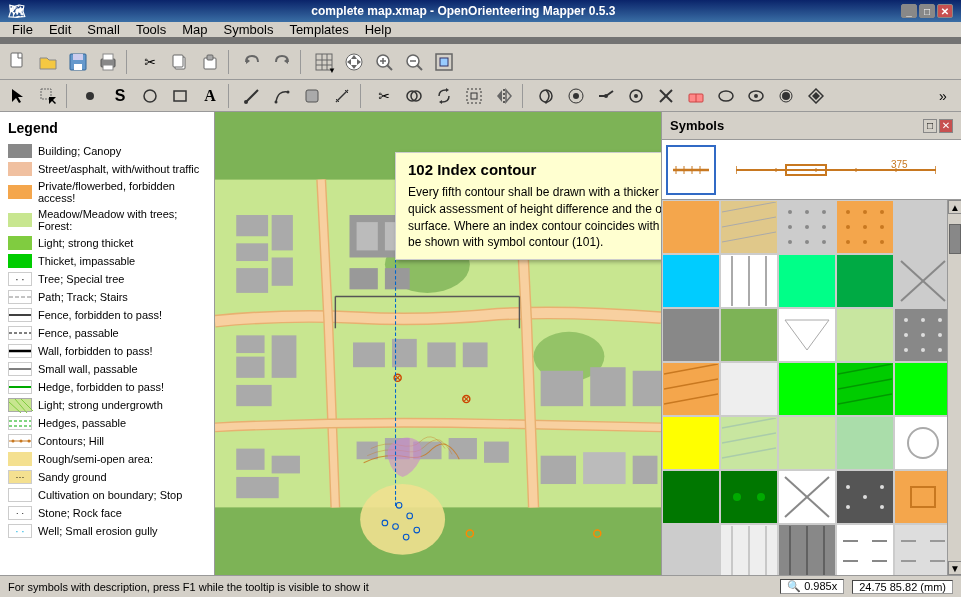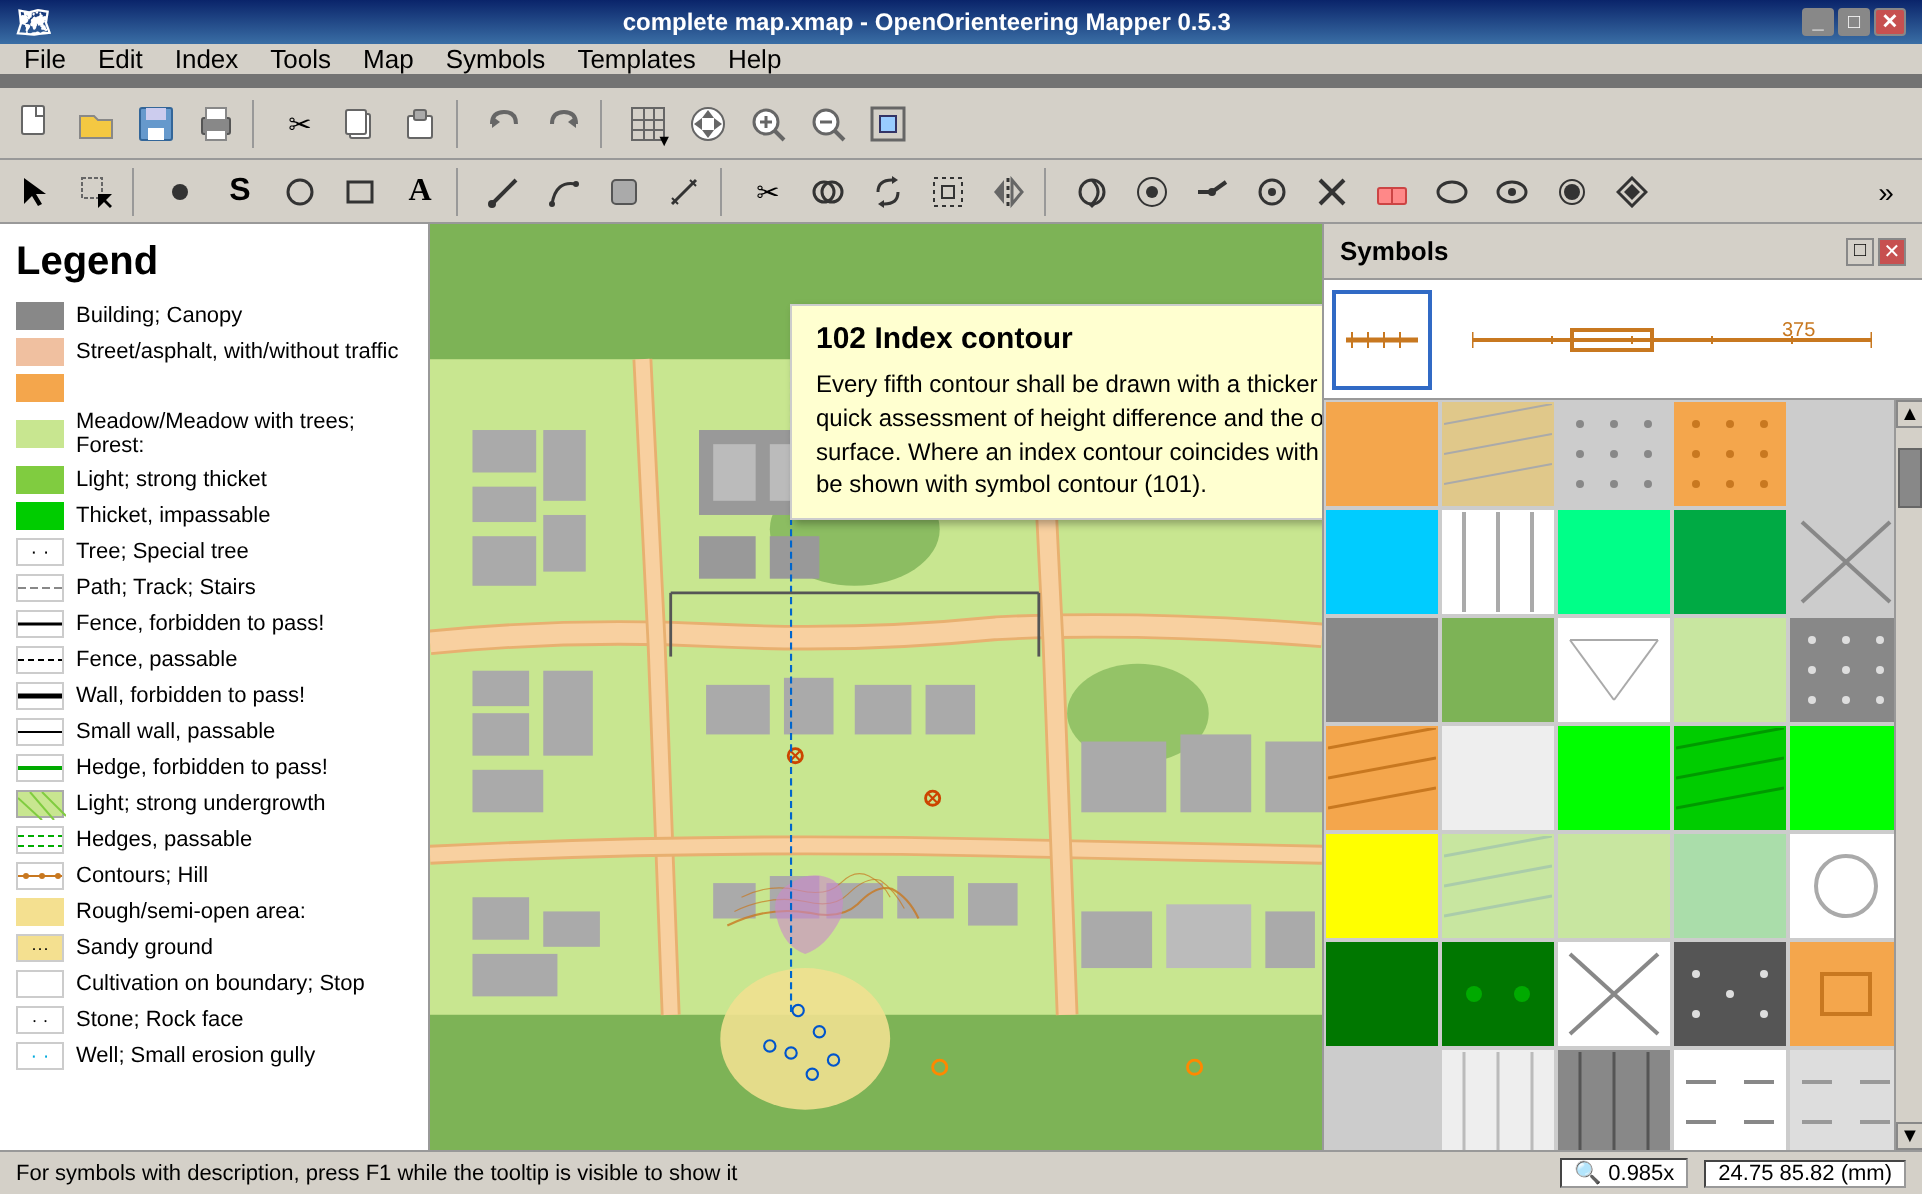--- a/index.html
+++ b/index.html
@@ -84,21 +84,21 @@
 
     
     #legend {
       width: 215px;
       background: white;
       border-right: 1px solid #999;
       overflow-y: auto;
       padding: 8px;
       flex-shrink: 0;
     }
-    #legend h2 { font-size: 20px; font-weight: bold; margin-bottom: 8px; }
+    #legend h2 { font-size: 14px; font-weight: bold; margin-bottom: 8px; }
     .legend-item {
       display: flex; align-items: center; gap: 6px;
       margin-bottom: 4px; font-size: 11px;
     }
     .legend-swatch { width: 24px; height: 14px; flex-shrink: 0; }
 
     
     #map-area {
       flex: 1;
       position: relative;
@@ -203,21 +203,21 @@
   <div id="titlebar-controls">
     <div class="title-btn min">_</div>
     <div class="title-btn max">□</div>
     <div class="title-btn close">✕</div>
   </div>
 </div>
 
 <div id="menubar">
   <div class="menu-item">File</div>
   <div class="menu-item">Edit</div>
-  <div class="menu-item">Index</div>
+  <div class="menu-item">Small</div>
   <div class="menu-item">Tools</div>
   <div class="menu-item">Map</div>
   <div class="menu-item">Symbols</div>
   <div class="menu-item">Templates</div>
   <div class="menu-item">Help</div>
 </div>
 
 <div id="toolbar1">
   <div class="tb-btn" title="New">
     <svg width="20" height="20" viewBox="0 0 20 20">
@@ -473,20 +473,21 @@
     <div class="legend-item">
       <div class="legend-swatch" style="background:#888;"></div>
       <span>Building; Canopy</span>
     </div>
     <div class="legend-item">
       <div class="legend-swatch" style="background:#f0c0a0;"></div>
       <span>Street/asphalt, with/without traffic</span>
     </div>
     <div class="legend-item">
       <div class="legend-swatch" style="background:#f4a64c;"></div>
+      <span>Private/flowerbed, forbidden access!</span>
     </div>
     <div class="legend-item">
       <div class="legend-swatch" style="background:#c8e690;"></div>
       <span>Meadow/Meadow with trees; Forest:</span>
     </div>
     <div class="legend-item">
       <div class="legend-swatch" style="background:#80cc40;"></div>
       <span>Light; strong thicket</span>
     </div>
     <div class="legend-item">

